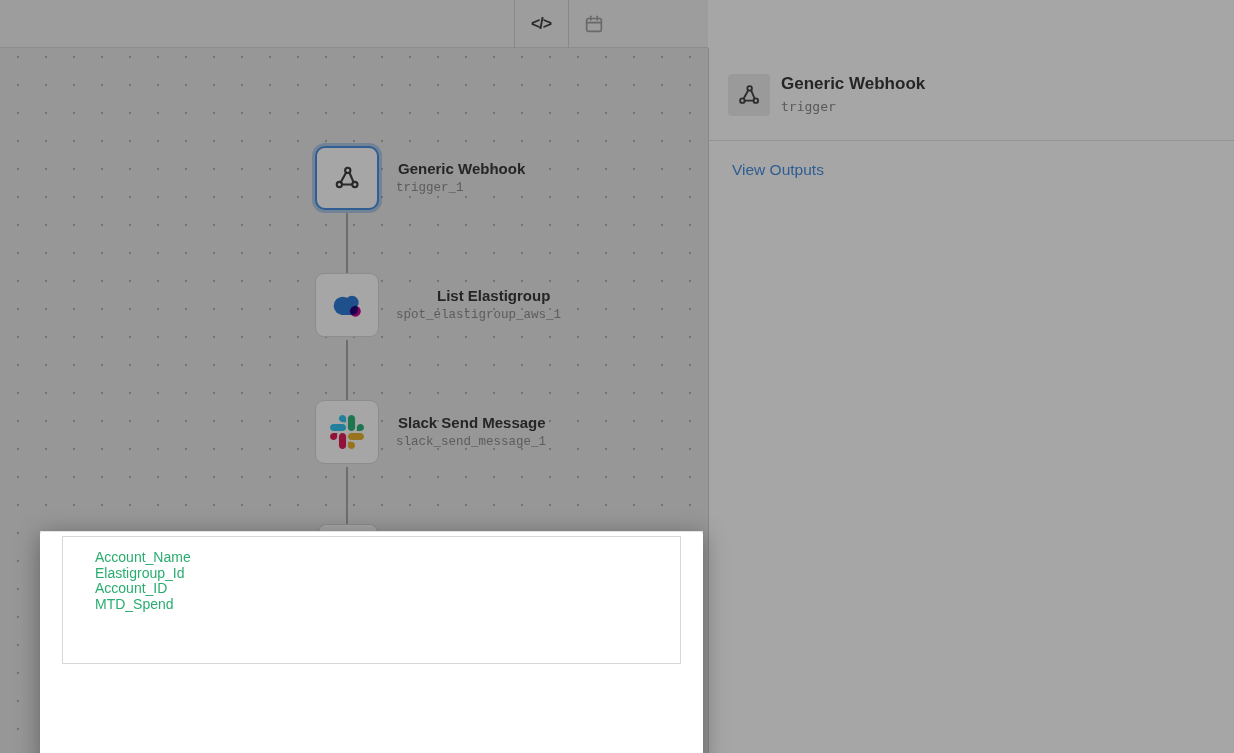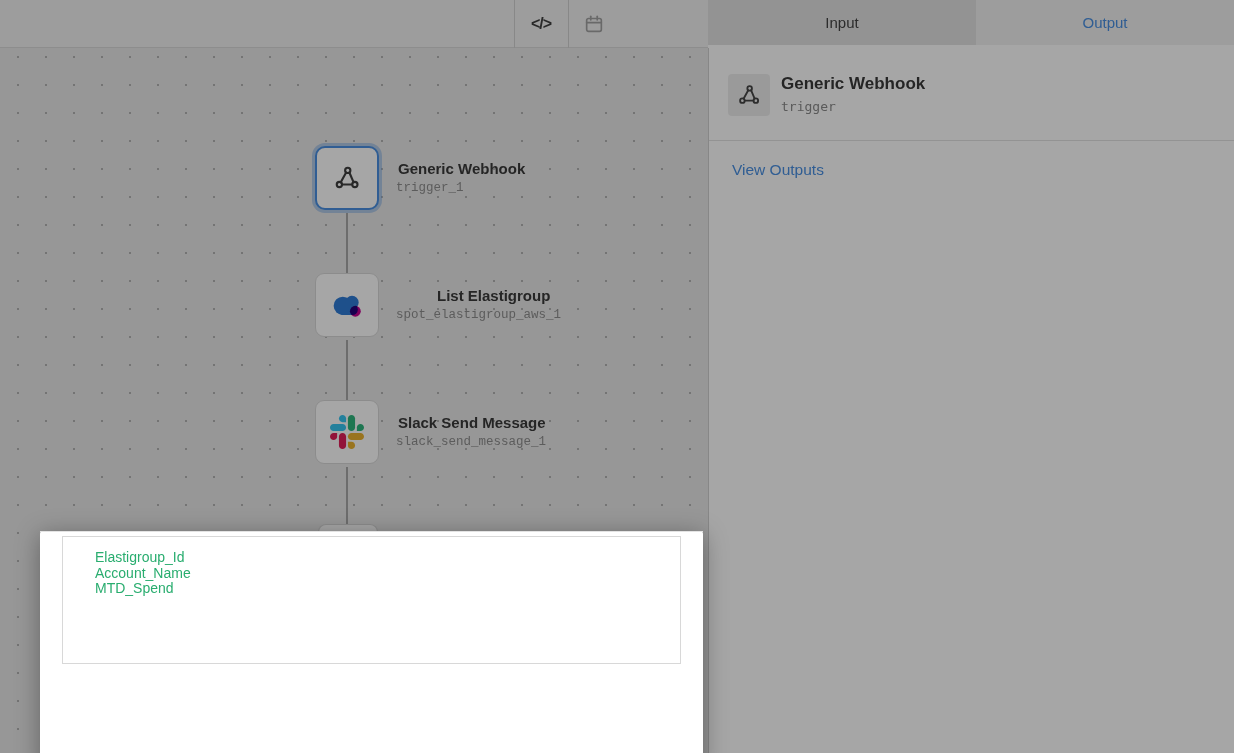--- a/index.html
+++ b/index.html
@@ -79,28 +79,20 @@
         <svg width="22" height="22" viewBox="0 0 24 24" fill="none" stroke="#a2a2a2" stroke-width="1.8" stroke-linecap="round">
           <rect x="4" y="6" width="16" height="14" rx="2"></rect>
           <line x1="4" y1="10.5" x2="20" y2="10.5"></line>
           <line x1="8.5" y1="3.5" x2="8.5" y2="7.5"></line>
           <line x1="15.5" y1="3.5" x2="15.5" y2="7.5"></line>
         </svg>
       </span>
     </div>
   </div>
 
-  <div class="side-header">
-    <div class="tab tab-input">
-      <span>Input</span>
-    </div>
-    <div class="tab tab-output">
-      <span>Output</span>
-    </div>
-  </div>
 
   <div class="canvas">
 
     <div class="connector" style="left:346px; top:165px; height:60px;"></div>
     <div class="connector" style="left:346px; top:292px; height:60px;"></div>
     <div class="connector" style="left:346px; top:419px; height:57px;"></div>
 
     <div class="node-box selected" style="left:315px; top:98px;">
       <span>
         <svg width="30" height="30" viewBox="0 0 24 24" fill="none" stroke="#3f3f3f" stroke-width="1.7" stroke-linecap="round">
@@ -168,19 +160,20 @@
     <div class="panel-sub">trigger</div>
     <div class="panel-divider"></div>
     <div class="view-outputs">View Outputs</div>
   </div>
 
   <div class="overlay"></div>
 
   <div class="modal">
     <div class="modal-hdiv"></div>
     <div class="outputs-box">
+      <div class="output-item">Account_Name</div>
       <div class="output-item">Elastigroup_Id</div>
-      <div class="output-item">Account_Name</div>
+      <div class="output-item">Account_ID</div>
       <div class="output-item">MTD_Spend</div>
     </div>
   </div>
 
 </div>
 
 </body></html>

